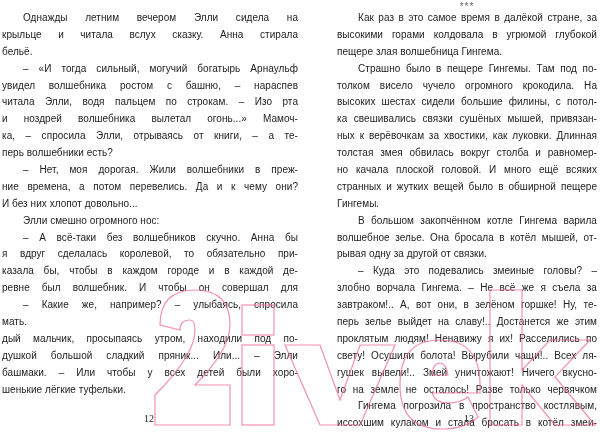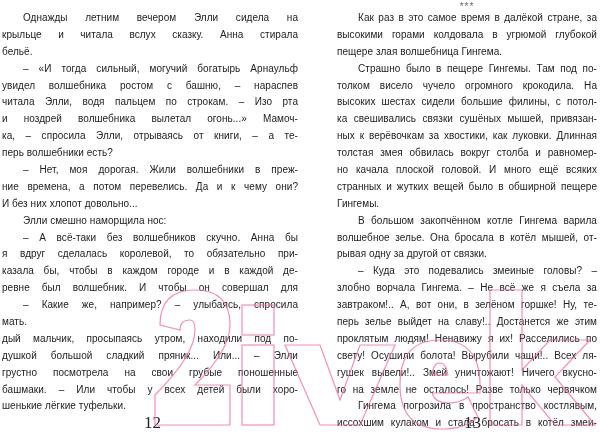--- a/index.html
+++ b/index.html
@@ -11,21 +11,21 @@
   .col { position: absolute; top: 3px; }
   .page-left .col { left: 2px; width: 296px; }
   .page-right .col { left: 37px; width: 260px; }
   .line { display: block; height: 16.9px; line-height: 16.9px; font-size: 10px;
           white-space: nowrap; text-align: justify; text-align-last: justify; letter-spacing: 0.05px; }
   .line.end { text-align-last: left; }
   .line.ind { padding-left: 21px; }
   .stars { text-align: center; font-size: 10px; color: #666; height: 7px; line-height: 7px;
            letter-spacing: 1px; }
   .folio { position: absolute; top: 413px; font-family: "Liberation Serif", serif;
-           font-size: 17px; color: #222; }
+           font-size: 10px; color: #222; }
   .page-left .folio { left: 144px; }
   .page-right .folio { left: 164px; }
   .watermark { position: absolute; left: 150px; top: 285px; width: 470px; height: 150px;
                pointer-events: none; }
 </style>
 </head>
 <body>
 
 <div class="page page-left">
   <div class="col" id="col0">
@@ -35,30 +35,29 @@
       <span class="line end">бельё.</span>
       <span class="line ind">– «И тогда сильный, могучий богатырь Арнаульф</span>
       <span class="line">увидел волшебника ростом с башню, – нараспев</span>
       <span class="line">читала Элли, водя пальцем по строкам. – Изо рта</span>
       <span class="line">и ноздрей волшебника вылетал огонь...» Мамоч-</span>
       <span class="line">ка, – спросила Элли, отрываясь от книги, – а те-</span>
       <span class="line end">перь волшебники есть?</span>
       <span class="line ind">– Нет, моя дорогая. Жили волшебники в преж-</span>
       <span class="line">ние времена, а потом перевелись. Да и к чему они?</span>
       <span class="line end">И без них хлопот довольно...</span>
-      <span class="line ind end">Элли смешно наморщила нос:</span>
+      <span class="line ind end">Элли смешно огромного нос:</span>
       <span class="line ind">– А всё-таки без волшебников скучно. Анна бы</span>
       <span class="line">я вдруг сделалась королевой, то обязательно при-</span>
       <span class="line">казала бы, чтобы в каждом городе и в каждой де-</span>
       <span class="line">ревне был волшебник. И чтобы он совершал для</span>
       <span class="line ind">– Какие же, например? – улыбаясь, спросила</span>
       <span class="line end">мать.</span>
       <span class="line">дый мальчик, просыпаясь утром, находили под по-</span>
       <span class="line">душкой большой сладкий пряник... Или... – Элли</span>
-      <span class="line">грустно посмотрела на свои грубые поношенные</span>
       <span class="line">башмаки. – Или чтобы у всех детей были хоро-</span>
       <span class="line end">шенькие лёгкие туфельки.</span>
     </div>
   <div class="folio">12</div>
 </div>
 
 <div class="page page-right">
   <div class="col" id="col1">
     <div class="stars">***</div>
   <span class="line ind">Как раз в это самое время в далёкой стране, за</span>

